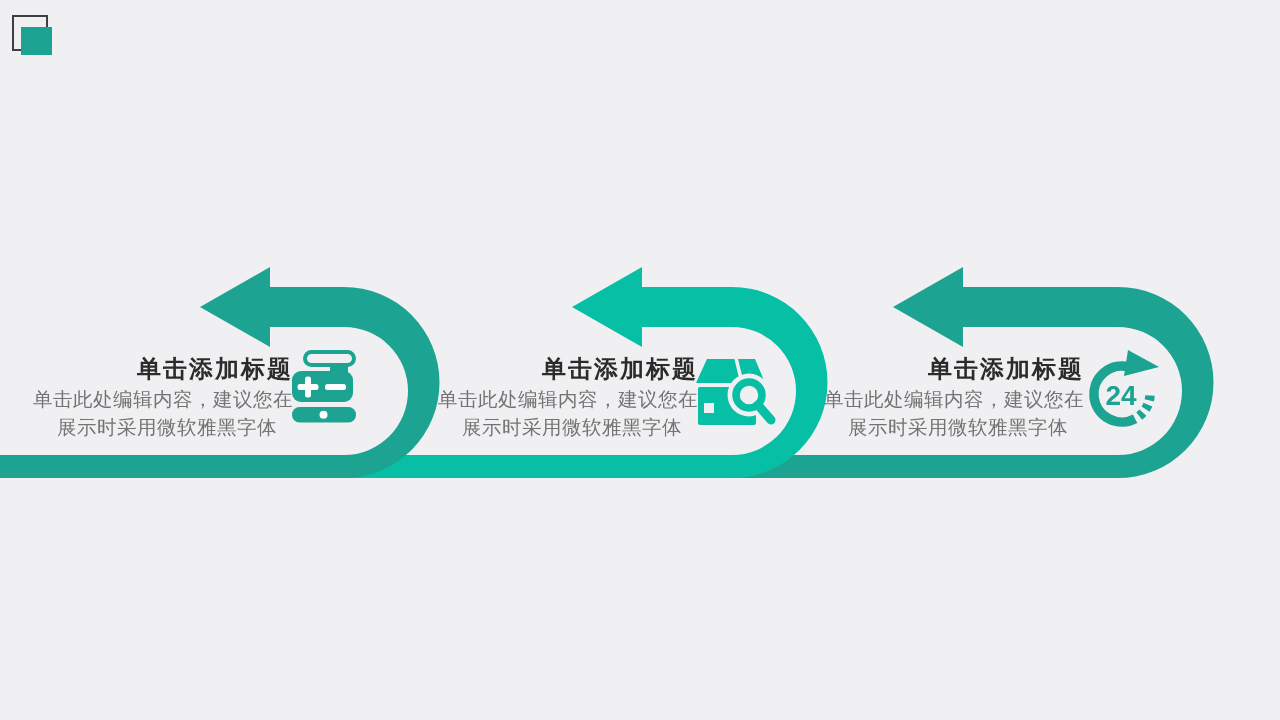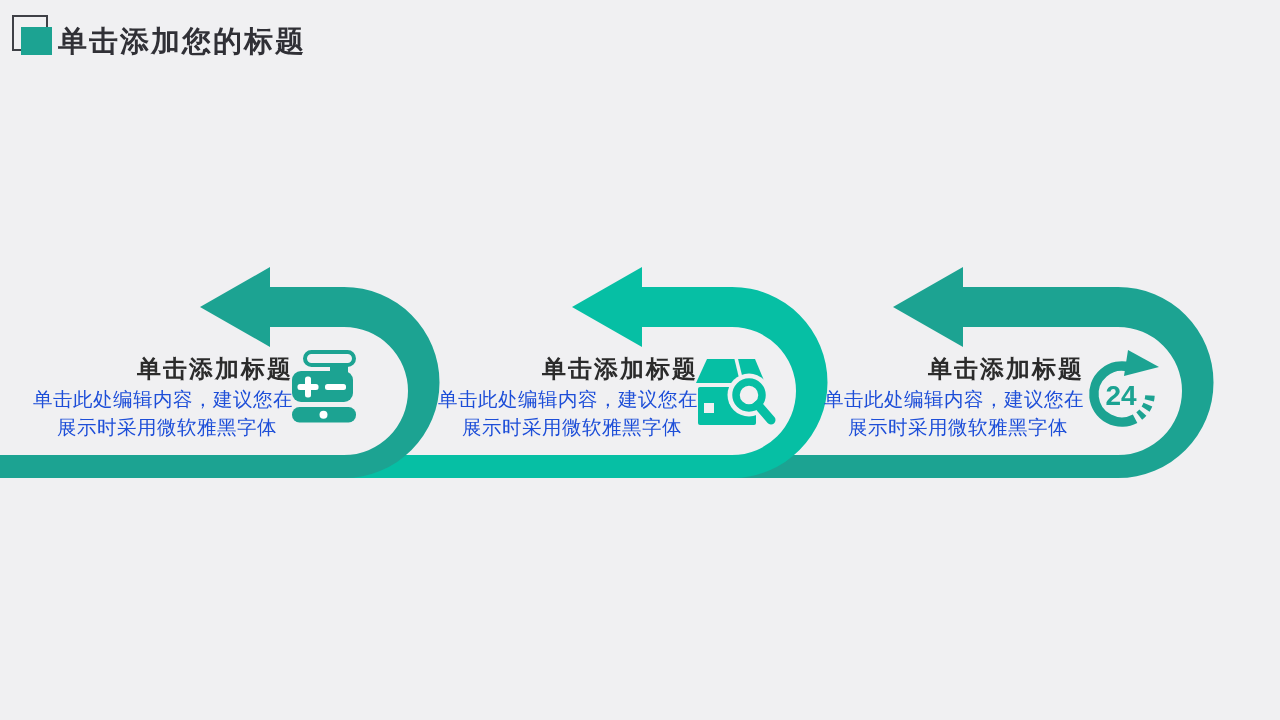--- a/index.html
+++ b/index.html
@@ -44,21 +44,21 @@
   .section-2 { right: 582px; }
   .section-3 { right: 196px; }
   .section-heading {
     font-size: 24px; font-weight: bold;
     letter-spacing: 2px;
     color: #2B2B2B;
     margin-bottom: 1px;
   }
   .section-body-line {
     font-size: 19.5px;
-    color: #1d4ed8;
+    color: #737373;
     line-height: 27.5px;
     letter-spacing: 0.5px;
   }
   .line2 { padding-right: 16px; }
 
   
   .section-icon { position: absolute; }
   .icon-1 { left: 292px; top: 350px; }
   .icon-2 { left: 696px; top: 356px; }
   .icon-3 { left: 1088px; top: 348px; }
@@ -70,21 +70,20 @@
 </style>
 </head>
 <body>
 
 <div class="stage">
 
   <div class="title-marker-outline"></div>
   <svg class="title-marker-fill" width="31" height="28">
     <rect x="0" y="0" width="31" height="28" fill="#1CA392"></rect>
   </svg>
-  <div class="slide-title">单击添加您的标题</div>
 
   <svg class="arrows-svg" width="1280" height="720" viewBox="0 0 1280 720">
 
     <path d="M 893 307 L 963 267 L 963 287 L 1118 287 A 95.5 95.5 0 0 1 1118 478 L 726 478 L 726 455 L 1118 455 A 64 64 0 0 0 1118 327 L 963 327 L 963 347 Z" fill="#1CA392"></path>
 
     <path d="M 572 307 L 642 267 L 642 287 L 732 287 A 95.5 95.5 0 0 1 732 478 L 338 478 L 338 455 L 732 455 A 64 64 0 0 0 732 327 L 642 327 L 642 347 Z" fill="#06BFA4"></path>
 
     <path d="M 200 307 L 270 267 L 270 287 L 344 287 A 95.5 95.5 0 0 1 344 478 L -6 478 L -6 455 L 344 455 A 64 64 0 0 0 344 327 L 270 327 L 270 347 Z" fill="#1CA392"></path>
   </svg>
 

